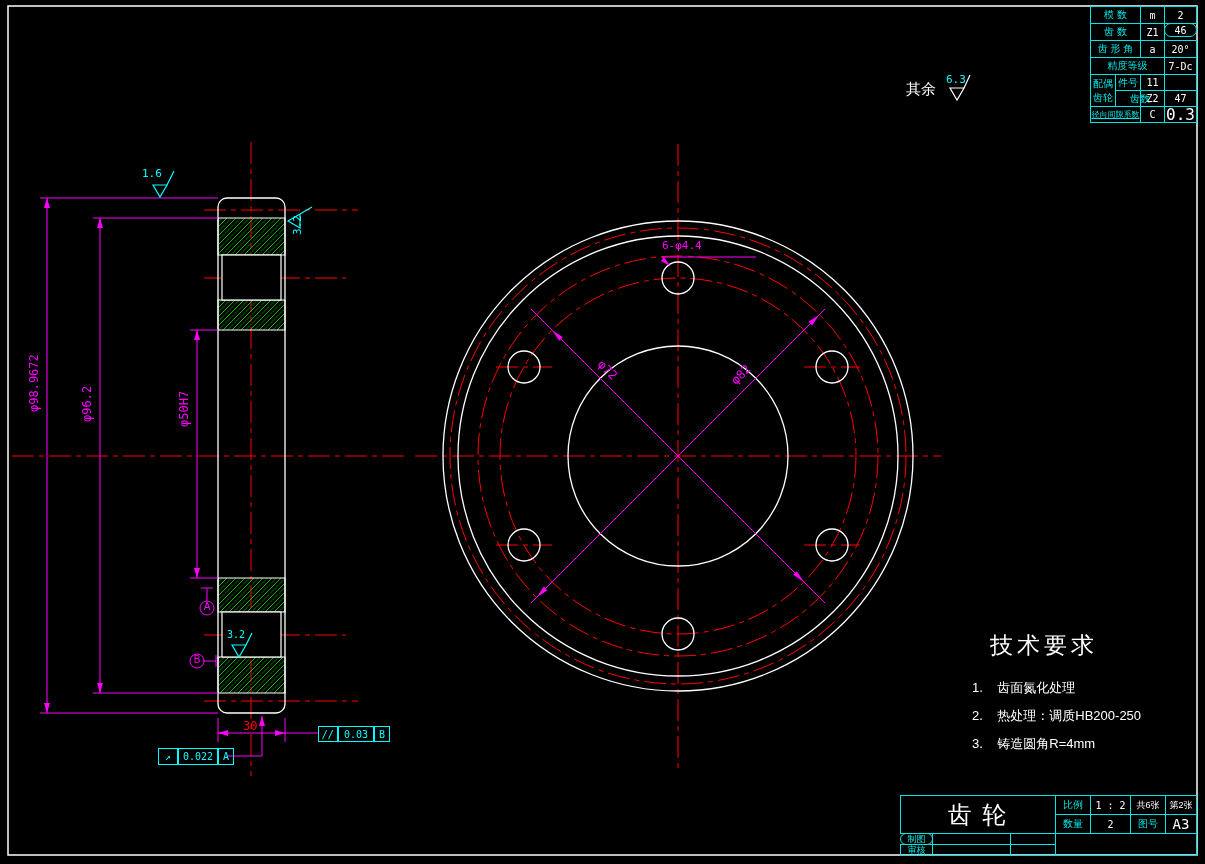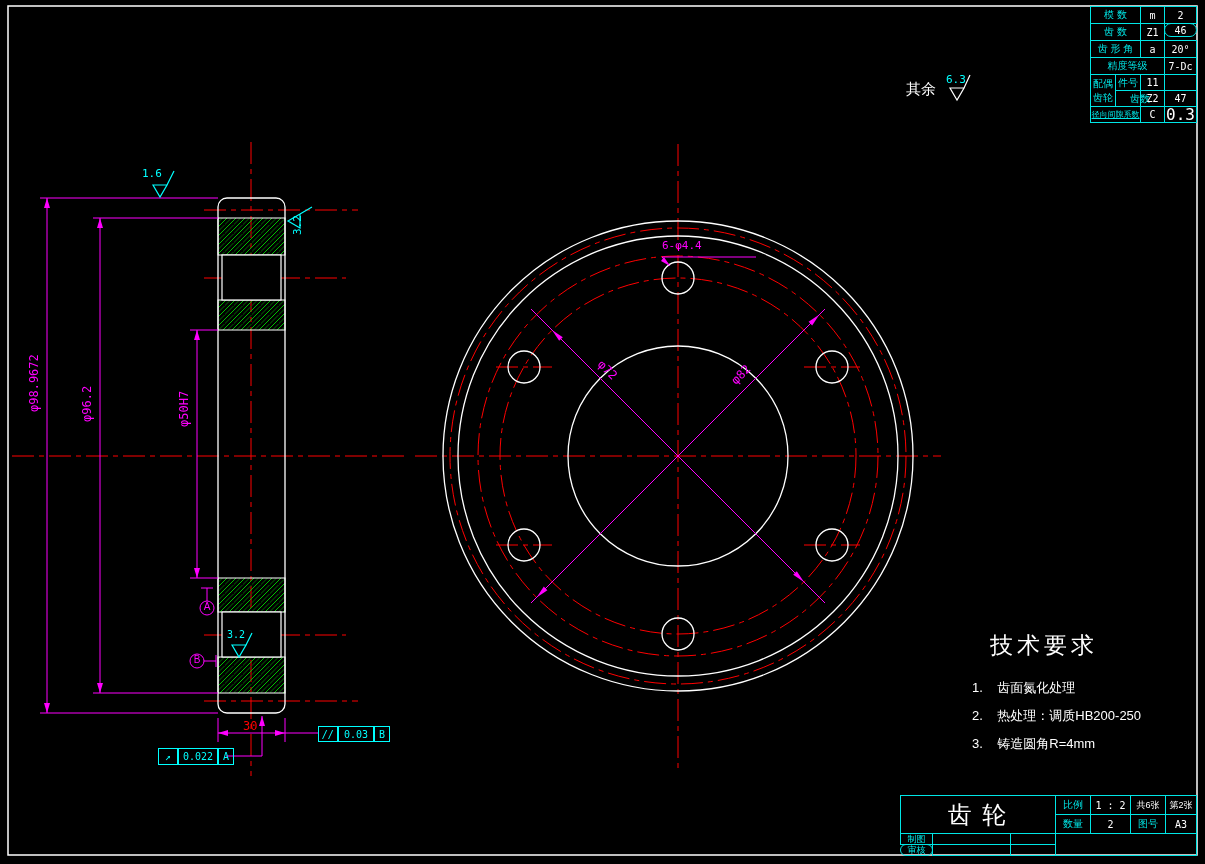--- a/index.html
+++ b/index.html
@@ -204,33 +204,33 @@
   <div class="cell val" style="left:1164px;top:90px;width:33px;height:17px;font-size:10px;">47</div>
 
   <div class="cell lbl" style="left:1090px;top:106px;width:51px;height:17px;font-size:8px;text-decoration:underline;">径向间隙系数</div>
   <div class="cell val" style="left:1140px;top:106px;width:25px;height:17px;font-size:10px;">C</div>
   <div class="cell val" style="left:1164px;top:106px;width:33px;height:17px;font-size:16px;">0.3</div>
 </div>
 
 <div>
   <div class="cell" style="left:900px;top:795px;width:156px;height:39px;color:#ffffff;font-size:24px;letter-spacing:2px;">齿      轮</div>
 
-  <div class="cell lbl" style="left:900px;top:833px;width:33px;height:12px;font-size:9px;">制图</div>
+  <div class="cell lbl" style="left:900px;top:833px;width:33px;height:12px;font-size:9px;border-radius:6px;">制图</div>
   <div class="cell" style="left:932px;top:833px;width:79px;height:12px;"></div>
   <div class="cell" style="left:1010px;top:833px;width:46px;height:12px;"></div>
-  <div class="cell lbl" style="left:900px;top:844px;width:33px;height:12px;font-size:9px;border-radius:6px;">审核</div>
+  <div class="cell lbl" style="left:900px;top:844px;width:33px;height:12px;font-size:9px;">审核</div>
   <div class="cell" style="left:932px;top:844px;width:79px;height:12px;"></div>
   <div class="cell" style="left:1010px;top:844px;width:46px;height:12px;"></div>
 
   <div class="cell lbl" style="left:1055px;top:795px;width:36px;height:20px;font-size:10px;">比例</div>
   <div class="cell val" style="left:1090px;top:795px;width:41px;height:20px;font-size:10px;">1 : 2</div>
   <div class="cell" style="left:1130px;top:795px;width:36px;height:20px;color:#fff;font-size:9px;">共6张</div>
   <div class="cell" style="left:1165px;top:795px;width:32px;height:20px;color:#fff;font-size:9px;">第2张</div>
 
   <div class="cell lbl" style="left:1055px;top:814px;width:36px;height:20px;font-size:10px;">数量</div>
   <div class="cell val" style="left:1090px;top:814px;width:41px;height:20px;font-size:10px;">2</div>
   <div class="cell lbl" style="left:1130px;top:814px;width:36px;height:20px;font-size:10px;">图号</div>
-  <div class="cell val" style="left:1165px;top:814px;width:32px;height:20px;font-size:10px;">A3</div>
+  <div class="cell val" style="left:1165px;top:814px;width:32px;height:20px;font-size:14px;">A3</div>
 
   <div class="cell" style="left:1055px;top:833px;width:142px;height:23px;"></div>
 </div>
 
 </div>
 
 </body></html>

